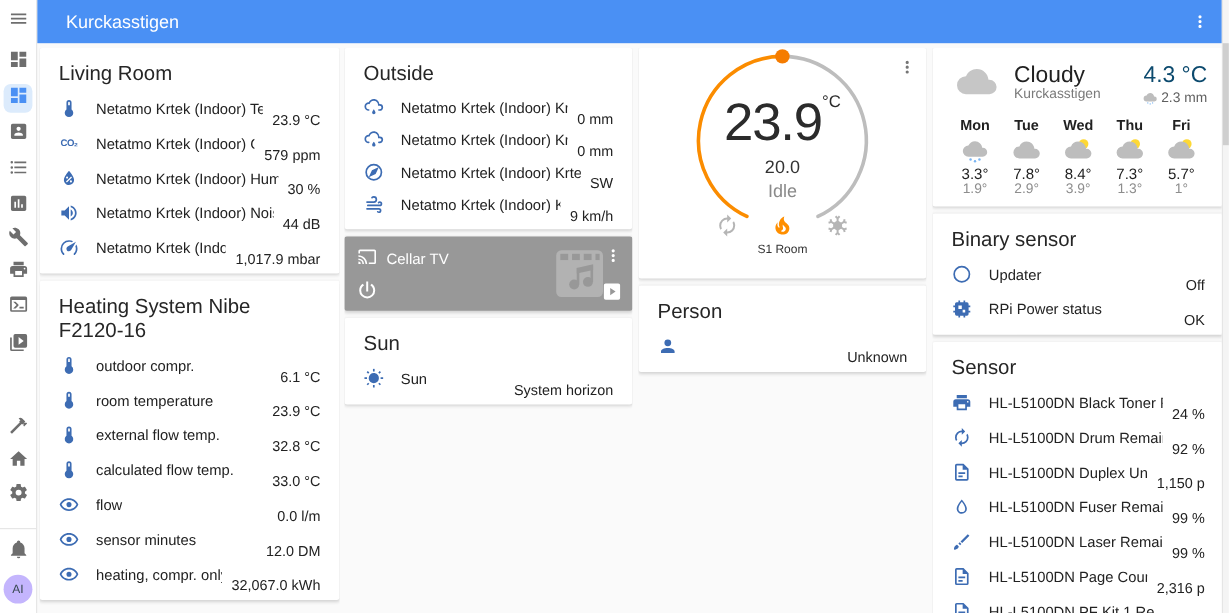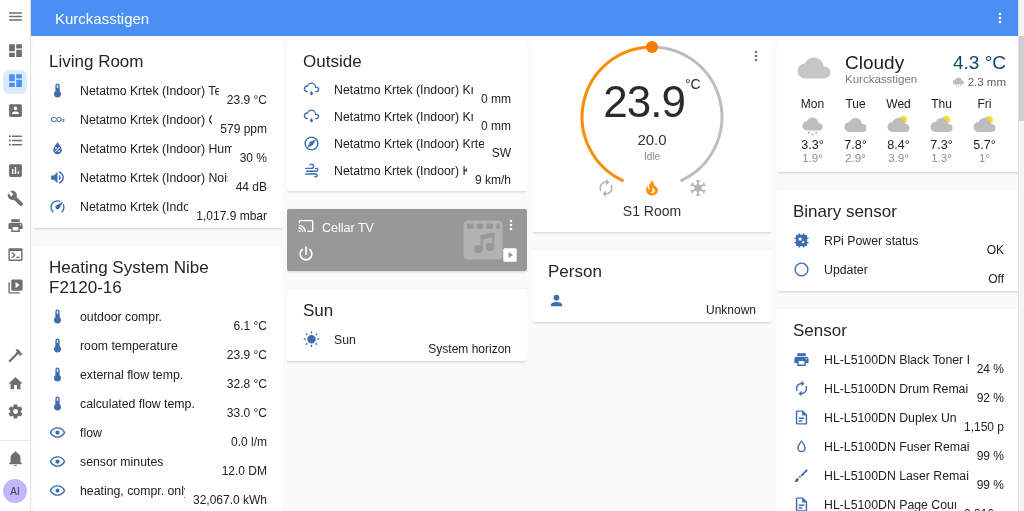--- a/index.html
+++ b/index.html
@@ -18,21 +18,21 @@
   .appbar{position:absolute;left:30px;top:0;right:6px;height:36px;background:#4a90f4;
     display:flex;align-items:center;color:#fff;z-index:5;}
   .appbar-title{font-size:15px;margin-left:25px;}
   .appbar-dots{position:absolute;right:10px;top:10px;width:16px;height:16px;color:#fff;cursor:pointer;}
   .appbar-dots svg{width:16px;height:16px;}
   
   .scroll{position:absolute;right:0;top:0;width:6px;height:511px;background:#f4f4f4;border-left:1px solid #e2e2e2;box-sizing:border-box;}
   .scroll-thumb{position:absolute;left:0;top:36px;width:6px;height:85px;background:#cfcfcf;}
   
   .main{position:absolute;left:30px;top:36px;width:988px;height:475px;overflow:hidden;background:#fafafa;}
-  .col{position:absolute;top:4px;bottom:0;display:flex;flex-direction:column;gap:18px;overflow:hidden;}
+  .col{position:absolute;top:4px;bottom:0;display:flex;flex-direction:column;gap:6px;overflow:hidden;}
   #col1{left:3px;width:250px;} #col2{left:257px;width:240px;}
   #col3{left:502px;width:240px;} #col4{left:747px;width:243px;}
   .card{background:#fff;border-radius:2px;box-shadow:0 1px 3px rgba(0,0,0,.16);flex-shrink:0;position:relative;}
   .card h2{margin:0;padding:12px 16px 4px;font-size:17px;font-weight:400;color:#262626;}
   .rows{padding-bottom:7px;}
   .row{display:flex;align-items:center;height:29px;padding:0 16px;cursor:pointer;}
   .tight .row{height:27px;}
   .ricon{flex:0 0 17px;width:17px;height:17px;margin-right:14px;color:#3d6cb3;
     display:flex;align-items:center;justify-content:center;}
   .ricon svg{width:17px;height:17px;}
@@ -52,40 +52,40 @@
   .m-art{position:absolute;right:16px;top:5px;width:56px;height:52px;}
   
   .thermo{height:192px;}
   .t-dots{position:absolute;top:8px;right:8px;width:16px;height:16px;color:#757575;cursor:pointer;}
   .t-dots svg{width:16px;height:16px;}
   .dial{position:absolute;left:0;top:0;width:240px;height:160px;}
   .t-cur{position:absolute;top:36px;left:0;width:240px;text-align:center;font-size:44px;
     color:#2b2b2b;letter-spacing:-1px;}
   .t-cur sup{font-size:14px;letter-spacing:0;vertical-align:28px;}
   .t-target{position:absolute;top:91px;left:0;width:240px;text-align:center;font-size:15px;color:#333;}
-  .t-state{position:absolute;top:111px;left:0;width:240px;text-align:center;font-size:10px;color:#8a8a8a;}
+  .t-state{position:absolute;top:111px;left:0;width:240px;text-align:center;font-size:15px;color:#8a8a8a;}
   .t-modes{position:absolute;top:138px;left:0;width:240px;display:flex;justify-content:center;gap:26px;}
   .t-mode{width:20px;height:20px;color:#b5b5b5;cursor:pointer;}
   .t-mode svg{width:20px;height:20px;}
   .t-mode.active{color:#ff8f00;}
-  .t-name{position:absolute;top:163px;left:0;width:240px;text-align:center;font-size:14px;color:#333;}
+  .t-name{position:absolute;top:163px;left:0;width:240px;text-align:center;font-size:10px;color:#333;}
   
   .weather{height:132px;padding:12px 14px 10px;box-sizing:border-box;}
   .w-top{display:flex;align-items:flex-start;}
   .w-icon{width:46px;height:36px;color:#c6c6c6;margin-right:8px;margin-top:-2px;}
   .w-icon svg{width:46px;height:36px;}
   .w-cond{font-size:19px;color:#212121;line-height:21px;}
   .w-loc{font-size:11.5px;color:#7a7a7a;}
   .w-right{margin-left:auto;text-align:right;}
   .w-temp{font-size:19px;color:#0c4a6e;line-height:21px;}
   .w-precip{font-size:11.5px;color:#5f5f5f;display:flex;align-items:center;gap:3px;justify-content:flex-end;margin-top:2px;}
   .w-precip .pic{width:13px;height:13px;}
   .w-forecast{display:flex;margin-top:9px;}
   .w-day{flex:1;text-align:center;}
-  .w-day .d{font-size:12px;color:#212121;}
+  .w-day .d{font-size:12px;color:#212121;font-weight:bold;}
   .w-day .ic{width:25px;height:24px;margin:2px auto 1px;}
   .w-day .hi{font-size:12.5px;color:#212121;}
   .w-day .lo{font-size:11.5px;color:#8d8d8d;}
 </style>
 </head>
 <body>
 
 <nav class="sidebar">
   <span class="sb" style="top:6px">
       <span><svg viewBox="0 0 24 24" width="100%" height="100%">
@@ -497,35 +497,35 @@
             <div class="lo">1°</div>
           </div>
         </div>
     </section>
     <section class="card">
       <h2>Binary sensor</h2>
       <div class="rows">
           <div class="row">
             <span class="ricon">
               <svg viewBox="0 0 24 24" width="100%" height="100%">
+                <path fill="currentColor" fill-rule="evenodd" d="M12,2A10,10 0 0,0 2,12A10,10 0 0,0 12,22A10,10 0 0,0 22,12A10,10 0 0,0 12,2M12,4A8,8 0 0,1 20,12A8,8 0 0,1 12,20A8,8 0 0,1 4,12A8,8 0 0,1 12,4Z"></path>
+              </svg>
+            </span>
+            <span class="rname">Updater</span>
+            <span class="rvalue">Off</span>
+          </div>
+          <div class="row">
+            <span class="ricon">
+              <svg viewBox="0 0 24 24" width="100%" height="100%">
                 <path fill="currentColor" fill-rule="evenodd" d="M6,4H18A2,2 0 0,1 20,6V18A2,2 0 0,1 18,20H6A2,2 0 0,1 4,18V6A2,2 0 0,1 6,4M8,8V12H12V8H8M13,13V16H16V13H13M2,8H4V10H2V8M2,14H4V16H2V14M20,8H22V10H20V8M20,14H22V16H20V14M8,2H10V4H8V2M14,2H16V4H14V2M8,20H10V22H8V20M14,20H16V22H14V20Z"></path>
               </svg>
             </span>
             <span class="rname">RPi Power status</span>
             <span class="rvalue">OK</span>
           </div>
-          <div class="row">
-            <span class="ricon">
-              <svg viewBox="0 0 24 24" width="100%" height="100%">
-                <path fill="currentColor" fill-rule="evenodd" d="M12,2A10,10 0 0,0 2,12A10,10 0 0,0 12,22A10,10 0 0,0 22,12A10,10 0 0,0 12,2M12,4A8,8 0 0,1 20,12A8,8 0 0,1 12,20A8,8 0 0,1 4,12A8,8 0 0,1 12,4Z"></path>
-              </svg>
-            </span>
-            <span class="rname">Updater</span>
-            <span class="rvalue">Off</span>
-          </div>
         </div>
     </section>
     <section class="card">
       <h2>Sensor</h2>
       <div class="rows">
           <div class="row">
             <span class="ricon">
               <svg viewBox="0 0 24 24" width="100%" height="100%">
                 <path fill="currentColor" fill-rule="evenodd" d="M18,3H6V7H18M19,12A1,1 0 0,1 18,11A1,1 0 0,1 19,10A1,1 0 0,1 20,11A1,1 0 0,1 19,12M16,19H8V14H16M19,8H5A3,3 0 0,0 2,11V17H6V21H18V17H22V11A3,3 0 0,0 19,8Z"></path>
               </svg>

